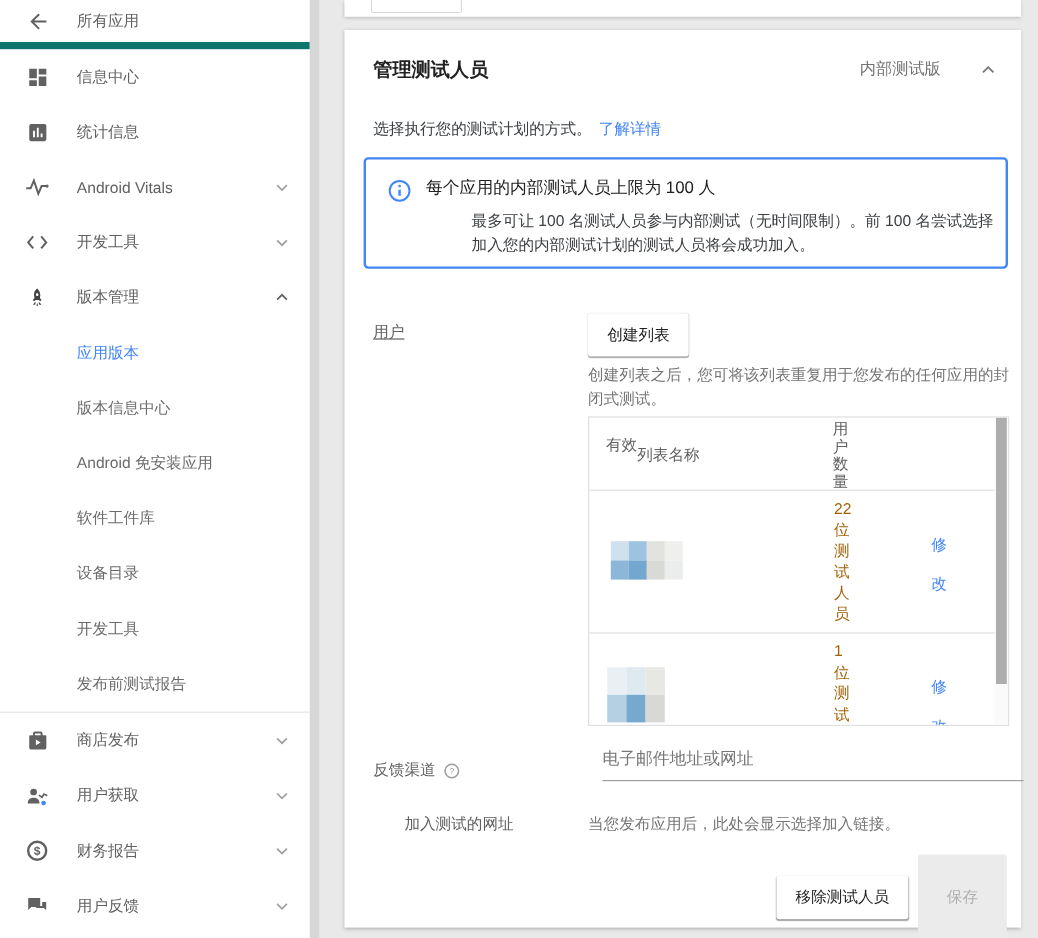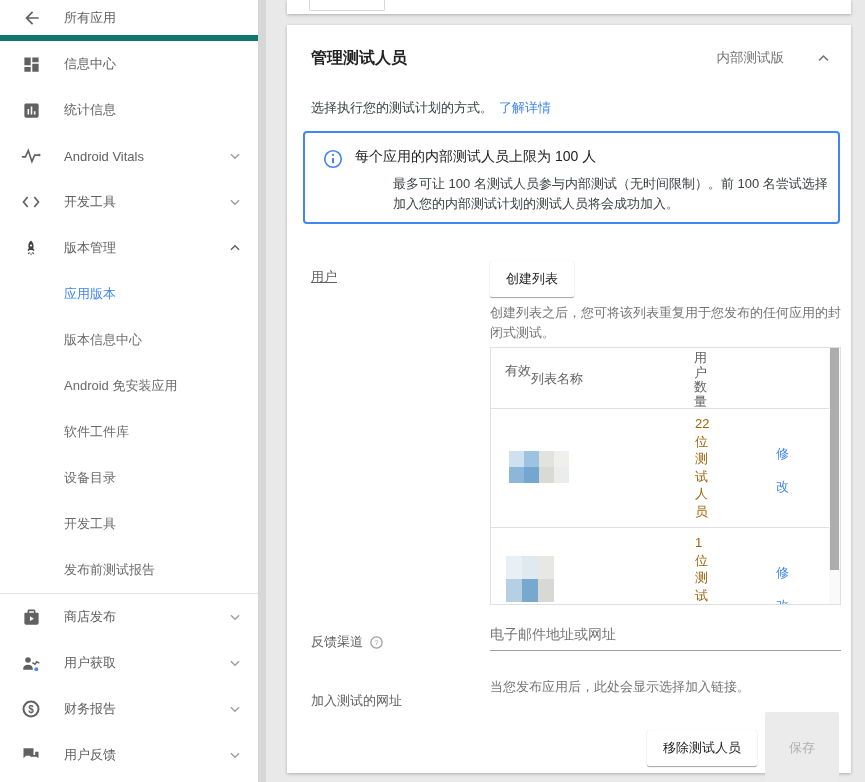--- a/index.html
+++ b/index.html
@@ -78,23 +78,23 @@
   .mosaic { position:absolute; display:grid; }
   .mosaic-1 { left:18px; top:42px; width:60px; height:32px; }
   .mosaic-2 { left:15px; top:28px; width:48px; height:46px; }
   .t-scrollbar { position:absolute; right:0; top:0; width:11px; height:256px; background:#fafafa; }
   .t-thumb { position:absolute; right:1px; top:0; width:9px; height:222px; background:#adadad; }
 
   
   .feedback-label { top:608px; display:flex; align-items:center; gap:6px; }
   .feedback-input { position:absolute; left:203px; top:597px; width:351px; }
   .feedback-input input { width:100%; border:none; border-bottom:1px solid #9e9e9e;
-    font-size:14px; padding:4px 0 8px 0; color:#424242; font-family:Liberation Sans, sans-serif; background:transparent; outline:none; }
+    font-size:14px; padding:4px 0 8px 0; color:#424242; font-family:Liberation Mono, monospace; background:transparent; outline:none;margin-left:12px; }
   .feedback-input input::placeholder { color:#757575; opacity:1; }
-  .optin-label { top:667px; }
+  .optin-label { top:653px;margin-left:26px; }
   .optin-value { position:absolute; left:203px; top:653px; color:#757575; }
 
   .actions { position:absolute; right:12px; top:687px; display:flex; gap:8px; align-items:center; }
   .btn-disabled { background:#ebebeb; color:#b0b0b0; box-shadow:none; padding:27px 24px;
     border-radius:2px; border:none; font-size:13px; font-family:inherit; }
 </style>
 </head>
 <body>
 
 <div class="sidebar">

